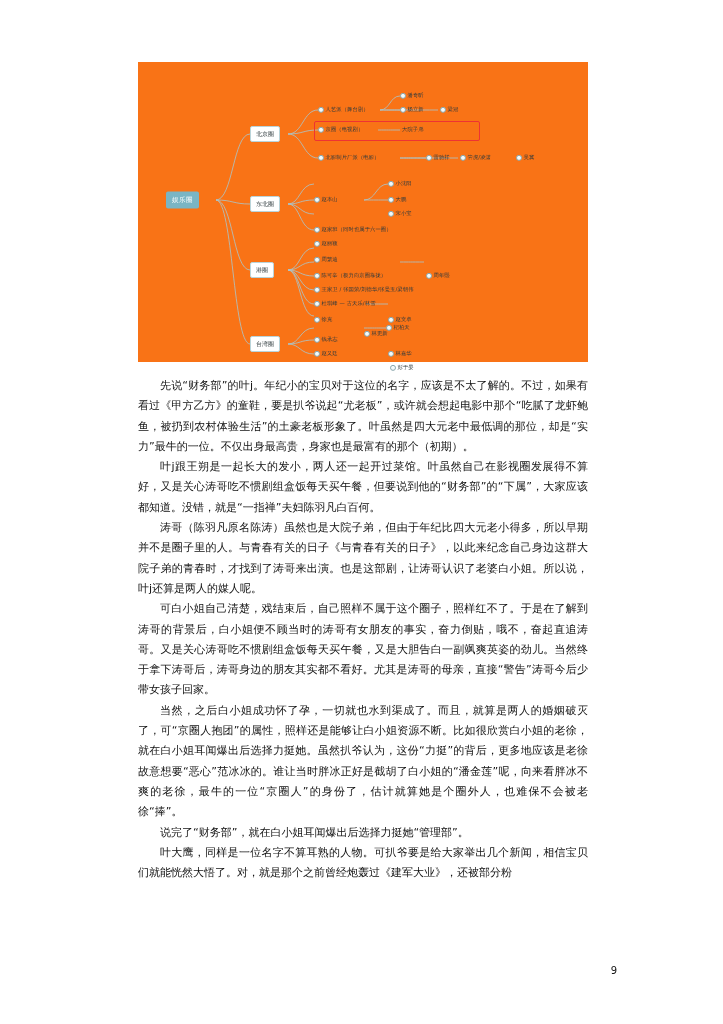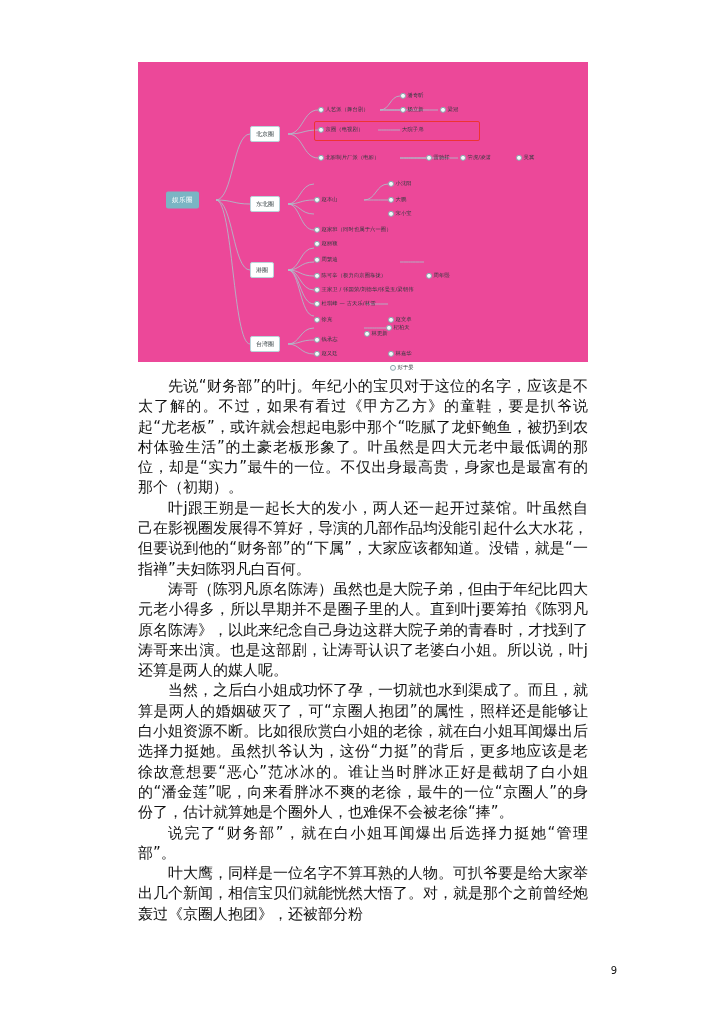--- a/index.html
+++ b/index.html
@@ -26,21 +26,21 @@
     height: 1024px;
   }
 
   
   .figure {
     position: absolute;
     left: 138px;
     top: 62px;
     width: 450px;
     height: 300px;
-    background: #ec4899;
+    background: #f97316;
   }
   .mm-svg {
     position: absolute;
     left: 0; top: 0;
     width: 450px;
     height: 300px;
   }
   .mm-node {
     position: absolute;
     font-size: 5.3px;
@@ -91,21 +91,21 @@
     pointer-events: none;
   }
 
   
   .body-text {
     position: absolute;
     left: 138px;
     top: 376px;
     width: 450px;
     color: #111;
-    font-size: 15px;
+    font-size: 11px;
     line-height: 20.3px;
     text-align: justify;
     text-justify: inter-ideograph;
   }
   .body-text p {
     margin: 0;
     text-indent: 2em;
   }
   .page-number {
     position: absolute;
@@ -204,22 +204,23 @@
       <div class="mm-node" style="left:176px; top:278px;"><span class="bullet"></span><span>钱承志</span></div>
       <div class="mm-node" style="left:176px; top:292px;"><span class="bullet"></span><span>赵又廷</span></div>
       <div class="mm-node" style="left:250px; top:292px;"><span class="bullet"></span><span>林嘉华</span></div>
       <div class="mm-node" style="left:252px; top:306px;"><span class="bullet"></span><span>彭于晏</span></div>
 
       <div class="mm-highlight" style="left:176px; top:59px; width:164px; height:18px;"></div>
     </div>
 
     <div class="body-text">
       <p>先说“财务部”的叶j。年纪小的宝贝对于这位的名字，应该是不太了解的。不过，如果有看过《甲方乙方》的童鞋，要是扒爷说起“尤老板”，或许就会想起电影中那个“吃腻了龙虾鲍鱼，被扔到农村体验生活”的土豪老板形象了。叶虽然是四大元老中最低调的那位，却是“实力”最牛的一位。不仅出身最高贵，身家也是最富有的那个（初期）。</p>
-      <p>叶j跟王朔是一起长大的发小，两人还一起开过菜馆。叶虽然自己在影视圈发展得不算好，导演的几部作品均没能引起什么大水花，但要说到他的“财务部”的“下属”，大家应该都知道。没错，就是“一指禅”夫妇陈羽凡白百何。</p>
-      <p>涛哥（陈羽凡原名陈涛）虽然也是大院子弟，但由于年纪比四大元老小得多，所以早期并不是圈子里的人。直到叶j要筹拍《陈羽凡原名陈涛》，以此来纪念自己身边这群大院子弟的青春时，才找到了涛哥来出演。也是这部剧，让涛哥认识了老婆白小姐。所以说，叶j还算是两人的媒人呢。</p>
+      <p>叶j跟王朔是一起长大的发小，两人还一起开过菜馆。叶虽然自己在影视圈发展得不算好，又是关心涛哥吃不惯剧组盒饭每天买午餐，但要说到他的“财务部”的“下属”，大家应该都知道。没错，就是“一指禅”夫妇陈羽凡白百何。</p>
+      <p>涛哥（陈羽凡原名陈涛）虽然也是大院子弟，但由于年纪比四大元老小得多，所以早期并不是圈子里的人。与青春有关的日子《与青春有关的日子》，以此来纪念自己身边这群大院子弟的青春时，才找到了涛哥来出演。也是这部剧，让涛哥认识了老婆白小姐。所以说，叶j还算是两人的媒人呢。</p>
+      <p>可白小姐自己清楚，戏结束后，自己照样不属于这个圈子，照样红不了。于是在了解到涛哥的背景后，白小姐便不顾当时的涛哥有女朋友的事实，奋力倒贴，哦不，奋起直追涛哥。又是关心涛哥吃不惯剧组盒饭每天买午餐，又是大胆告白一副飒爽英姿的劲儿。当然终于拿下涛哥后，涛哥身边的朋友其实都不看好。尤其是涛哥的母亲，直接“警告”涛哥今后少带女孩子回家。</p>
       <p>当然，之后白小姐成功怀了孕，一切就也水到渠成了。而且，就算是两人的婚姻破灭了，可“京圈人抱团”的属性，照样还是能够让白小姐资源不断。比如很欣赏白小姐的老徐，就在白小姐耳闻爆出后选择力挺她。虽然扒爷认为，这份“力挺”的背后，更多地应该是老徐故意想要“恶心”范冰冰的。谁让当时胖冰正好是截胡了白小姐的“潘金莲”呢，向来看胖冰不爽的老徐，最牛的一位“京圈人”的身份了，估计就算她是个圈外人，也难保不会被老徐“捧”。</p>
       <p>说完了“财务部”，就在白小姐耳闻爆出后选择力挺她“管理部”。</p>
-      <p>叶大鹰，同样是一位名字不算耳熟的人物。可扒爷要是给大家举出几个新闻，相信宝贝们就能恍然大悟了。对，就是那个之前曾经炮轰过《京圈人抱团》，还被部分粉</p>
+      <p>叶大鹰，同样是一位名字不算耳熟的人物。可扒爷要是给大家举出几个新闻，相信宝贝们就能恍然大悟了。对，就是那个之前曾经炮轰过《建军大业》，还被部分粉</p>
     </div>
 
     <div class="page-number">9</div>
   </div>
 </div>
 
 </body></html>

